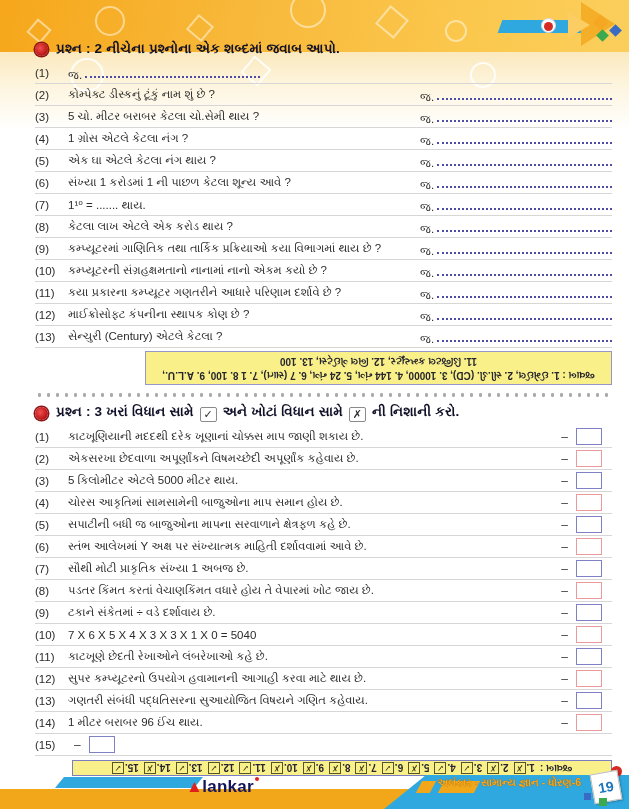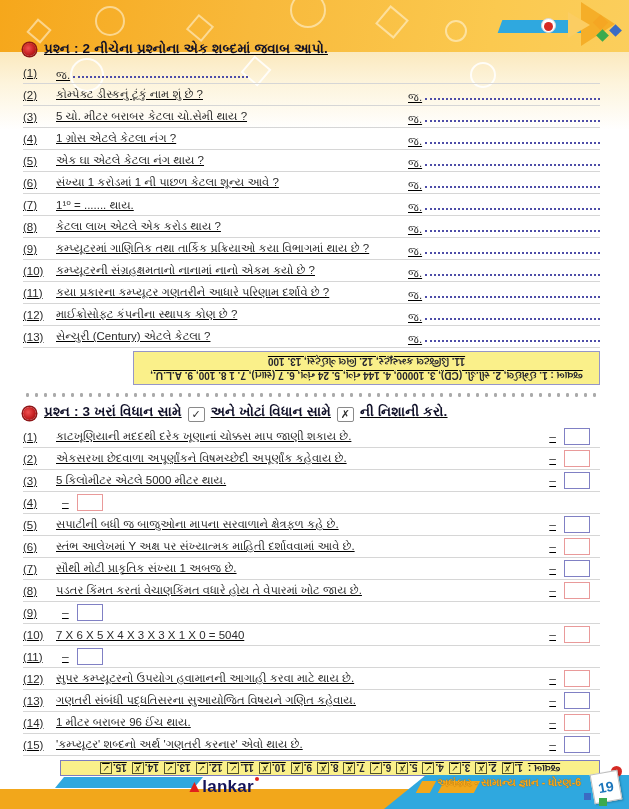--- a/index.html
+++ b/index.html
@@ -21,21 +21,21 @@
   .decor-dot { position:absolute; left:541px; top:18px; width:15px; height:15px; border-radius:50%; background:#ffffff; border:1px solid #d8d8d8; }
   .decor-dot::after { content:""; position:absolute; left:2px; top:3px; width:9px; height:9px; border-radius:50%; background:#D62A24; }
   .chev1 { position:absolute; left:581px; top:2px; width:34px; height:44px; background:#F5AE28; clip-path:polygon(0 0,100% 50%,0 100%); }
   .chev2 { position:absolute; left:568px; top:12px; width:22px; height:26px; background:#FBCD62; clip-path:polygon(0 0,100% 50%,0 100%); }
   .diamond { position:absolute; transform:rotate(45deg); }
   .d-or { left:595px; top:17px; width:11px; height:11px; background:#F5A623; }
   .d-bl { left:611px; top:26px; width:9px; height:9px; background:#3A6BC4; }
   .d-gr { left:598px; top:31px; width:9px; height:9px; background:#3BAA4E; }
 
   
-  .content { position:absolute; left:23px; top:36px; width:577px;text-decoration:underline; }
+  .content { position:absolute; left:35px; top:36px; width:577px; }
 
   .sec-header { display:flex; align-items:center; height:26px; }
   .flower { width:13px; height:13px; border-radius:50%; margin-right:8px; flex:0 0 auto;
             background:radial-gradient(circle at 40% 40%, #F05050 0%, #C41E20 55%, #7E1012 100%);
             box-shadow:0 0 0 1.5px #8E1517; }
   .sec-title { font-size:13.5px; font-weight:bold; color:#101028; letter-spacing:.2px; white-space:nowrap; }
   .hdr-box { display:inline-flex; align-items:center; justify-content:center; width:17px; height:15px;
              border:1.5px solid #8a8a8a; border-radius:2px; background:#fff; color:#2b2b2b;
              font-size:11px; font-weight:bold; margin:0 6px; vertical-align:-2px; }
 
@@ -259,20 +259,21 @@
         <span class="sq" data-variant="red"></span>
       </div>
       <div class="s-row">
         <span class="q-num">(3)</span>
         <span class="q-text">5 કિલોમીટર એટલે 5000 મીટર થાય.</span>
         <span class="dash">–</span>
         <span class="sq" data-variant="blue"></span>
       </div>
       <div class="s-row">
         <span class="q-num">(4)</span>
+        <span class="q-text">ચોરસ આકૃતિમાં સામસામેની બાજુઓના માપ સમાન હોય છે.</span>
         <span class="dash">–</span>
         <span class="sq" data-variant="red"></span>
       </div>
       <div class="s-row">
         <span class="q-num">(5)</span>
         <span class="q-text">સપાટીની બધી જ બાજુઓના માપના સરવાળાને ક્ષેત્રફળ કહે છે.</span>
         <span class="dash">–</span>
         <span class="sq" data-variant="blue"></span>
       </div>
       <div class="s-row">
@@ -288,31 +289,33 @@
         <span class="sq" data-variant="blue"></span>
       </div>
       <div class="s-row">
         <span class="q-num">(8)</span>
         <span class="q-text">પડતર કિંમત કરતાં વેચાણકિંમત  વધારે હોય તે વેપારમાં ખોટ જાય છે.</span>
         <span class="dash">–</span>
         <span class="sq" data-variant="red"></span>
       </div>
       <div class="s-row">
         <span class="q-num">(9)</span>
+        <span class="q-text">ટકાને સંકેતમાં  ÷  વડે દર્શાવાય છે.</span>
         <span class="dash">–</span>
         <span class="sq" data-variant="blue"></span>
       </div>
       <div class="s-row">
         <span class="q-num">(10)</span>
         <span class="q-text">7 X 6 X 5 X 4 X 3 X 3 X 1 X 0 = 5040</span>
         <span class="dash">–</span>
         <span class="sq" data-variant="red"></span>
       </div>
       <div class="s-row">
         <span class="q-num">(11)</span>
+        <span class="q-text">કાટખૂણે છેદતી રેખાઓને લંબરેખાઓ કહે છે.</span>
         <span class="dash">–</span>
         <span class="sq" data-variant="blue"></span>
       </div>
       <div class="s-row">
         <span class="q-num">(12)</span>
         <span class="q-text">સુપર કમ્પ્યૂટરનો ઉપયોગ હવામાનની આગાહી કરવા માટે થાય છે.</span>
         <span class="dash">–</span>
         <span class="sq" data-variant="red"></span>
       </div>
       <div class="s-row">
@@ -322,21 +325,20 @@
         <span class="sq" data-variant="blue"></span>
       </div>
       <div class="s-row">
         <span class="q-num">(14)</span>
         <span class="q-text">1 મીટર બરાબર 96 ઈંચ થાય.</span>
         <span class="dash">–</span>
         <span class="sq" data-variant="red"></span>
       </div>
       <div class="s-row">
         <span class="q-num">(15)</span>
-        <span class="q-text">'કમ્પ્યૂટર' શબ્દનો અર્થ 'ગણતરી કરનાર' એવો થાય છે.</span>
         <span class="dash">–</span>
         <span class="sq" data-variant="blue"></span>
       </div>
     </div>
 
     <div class="ans-strip">
       <div class="strip-line">
         <span>જવાબ :</span>
         <span class="mk">
             <span>1.</span>

